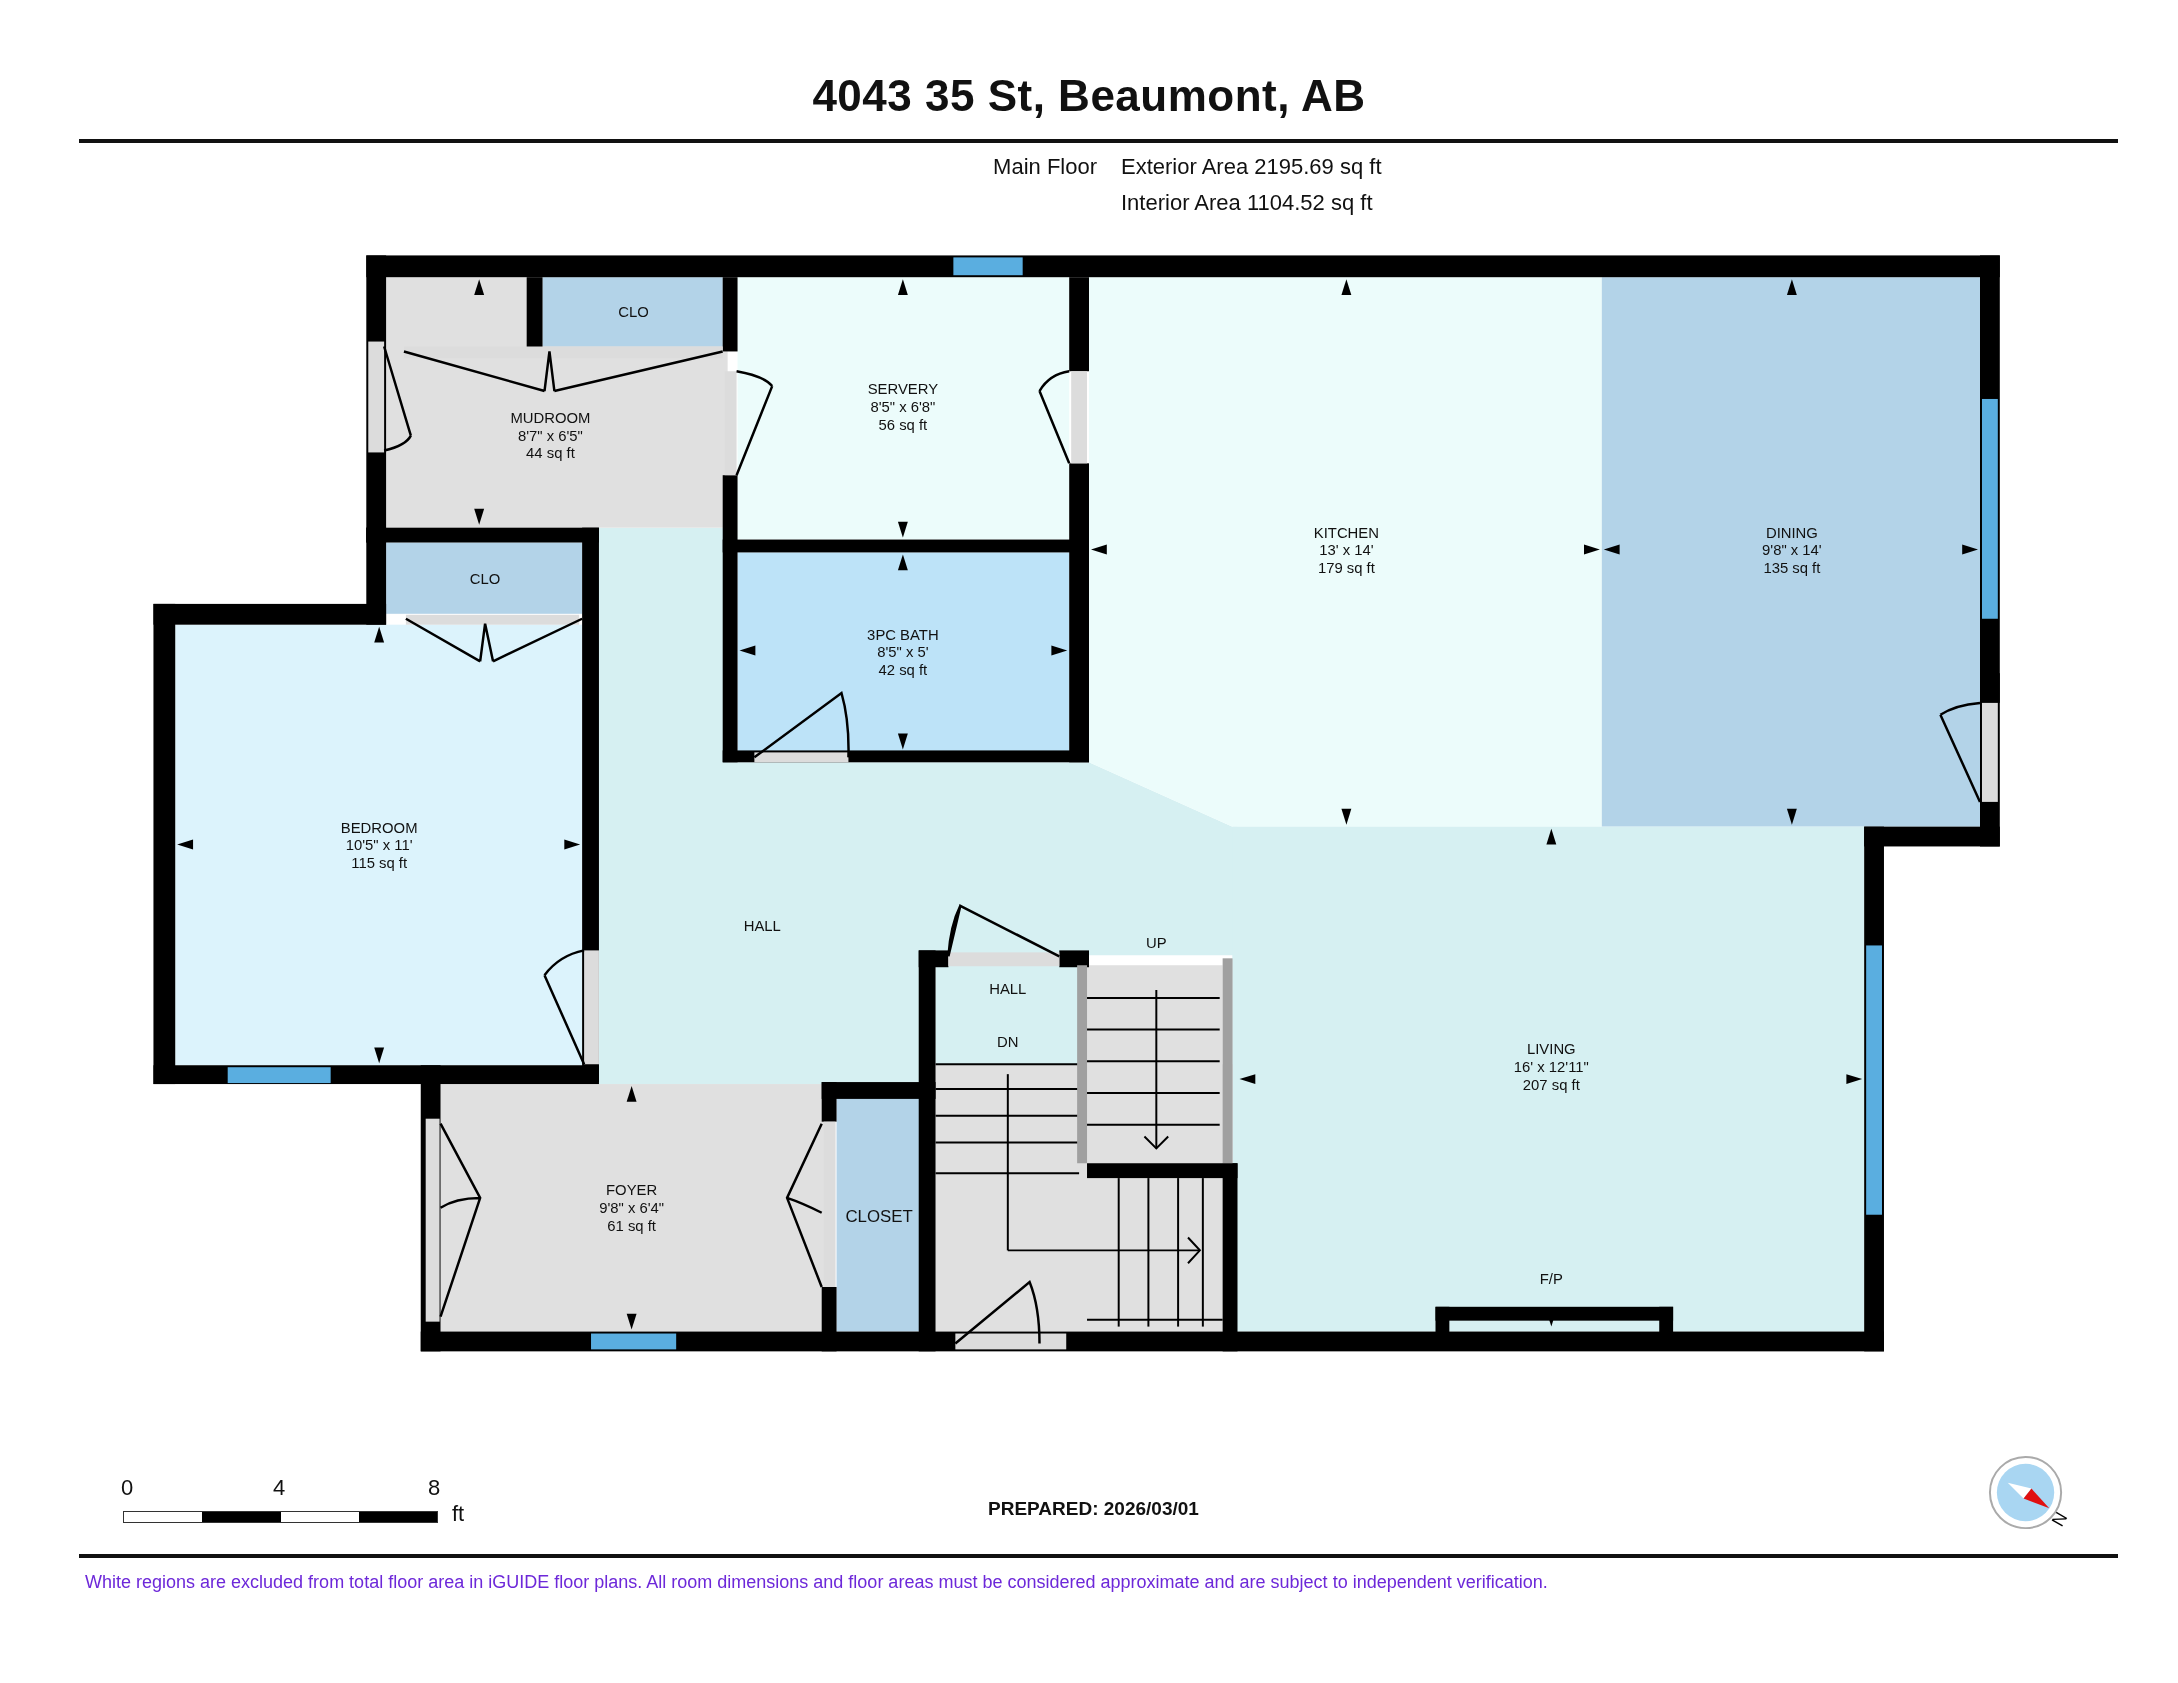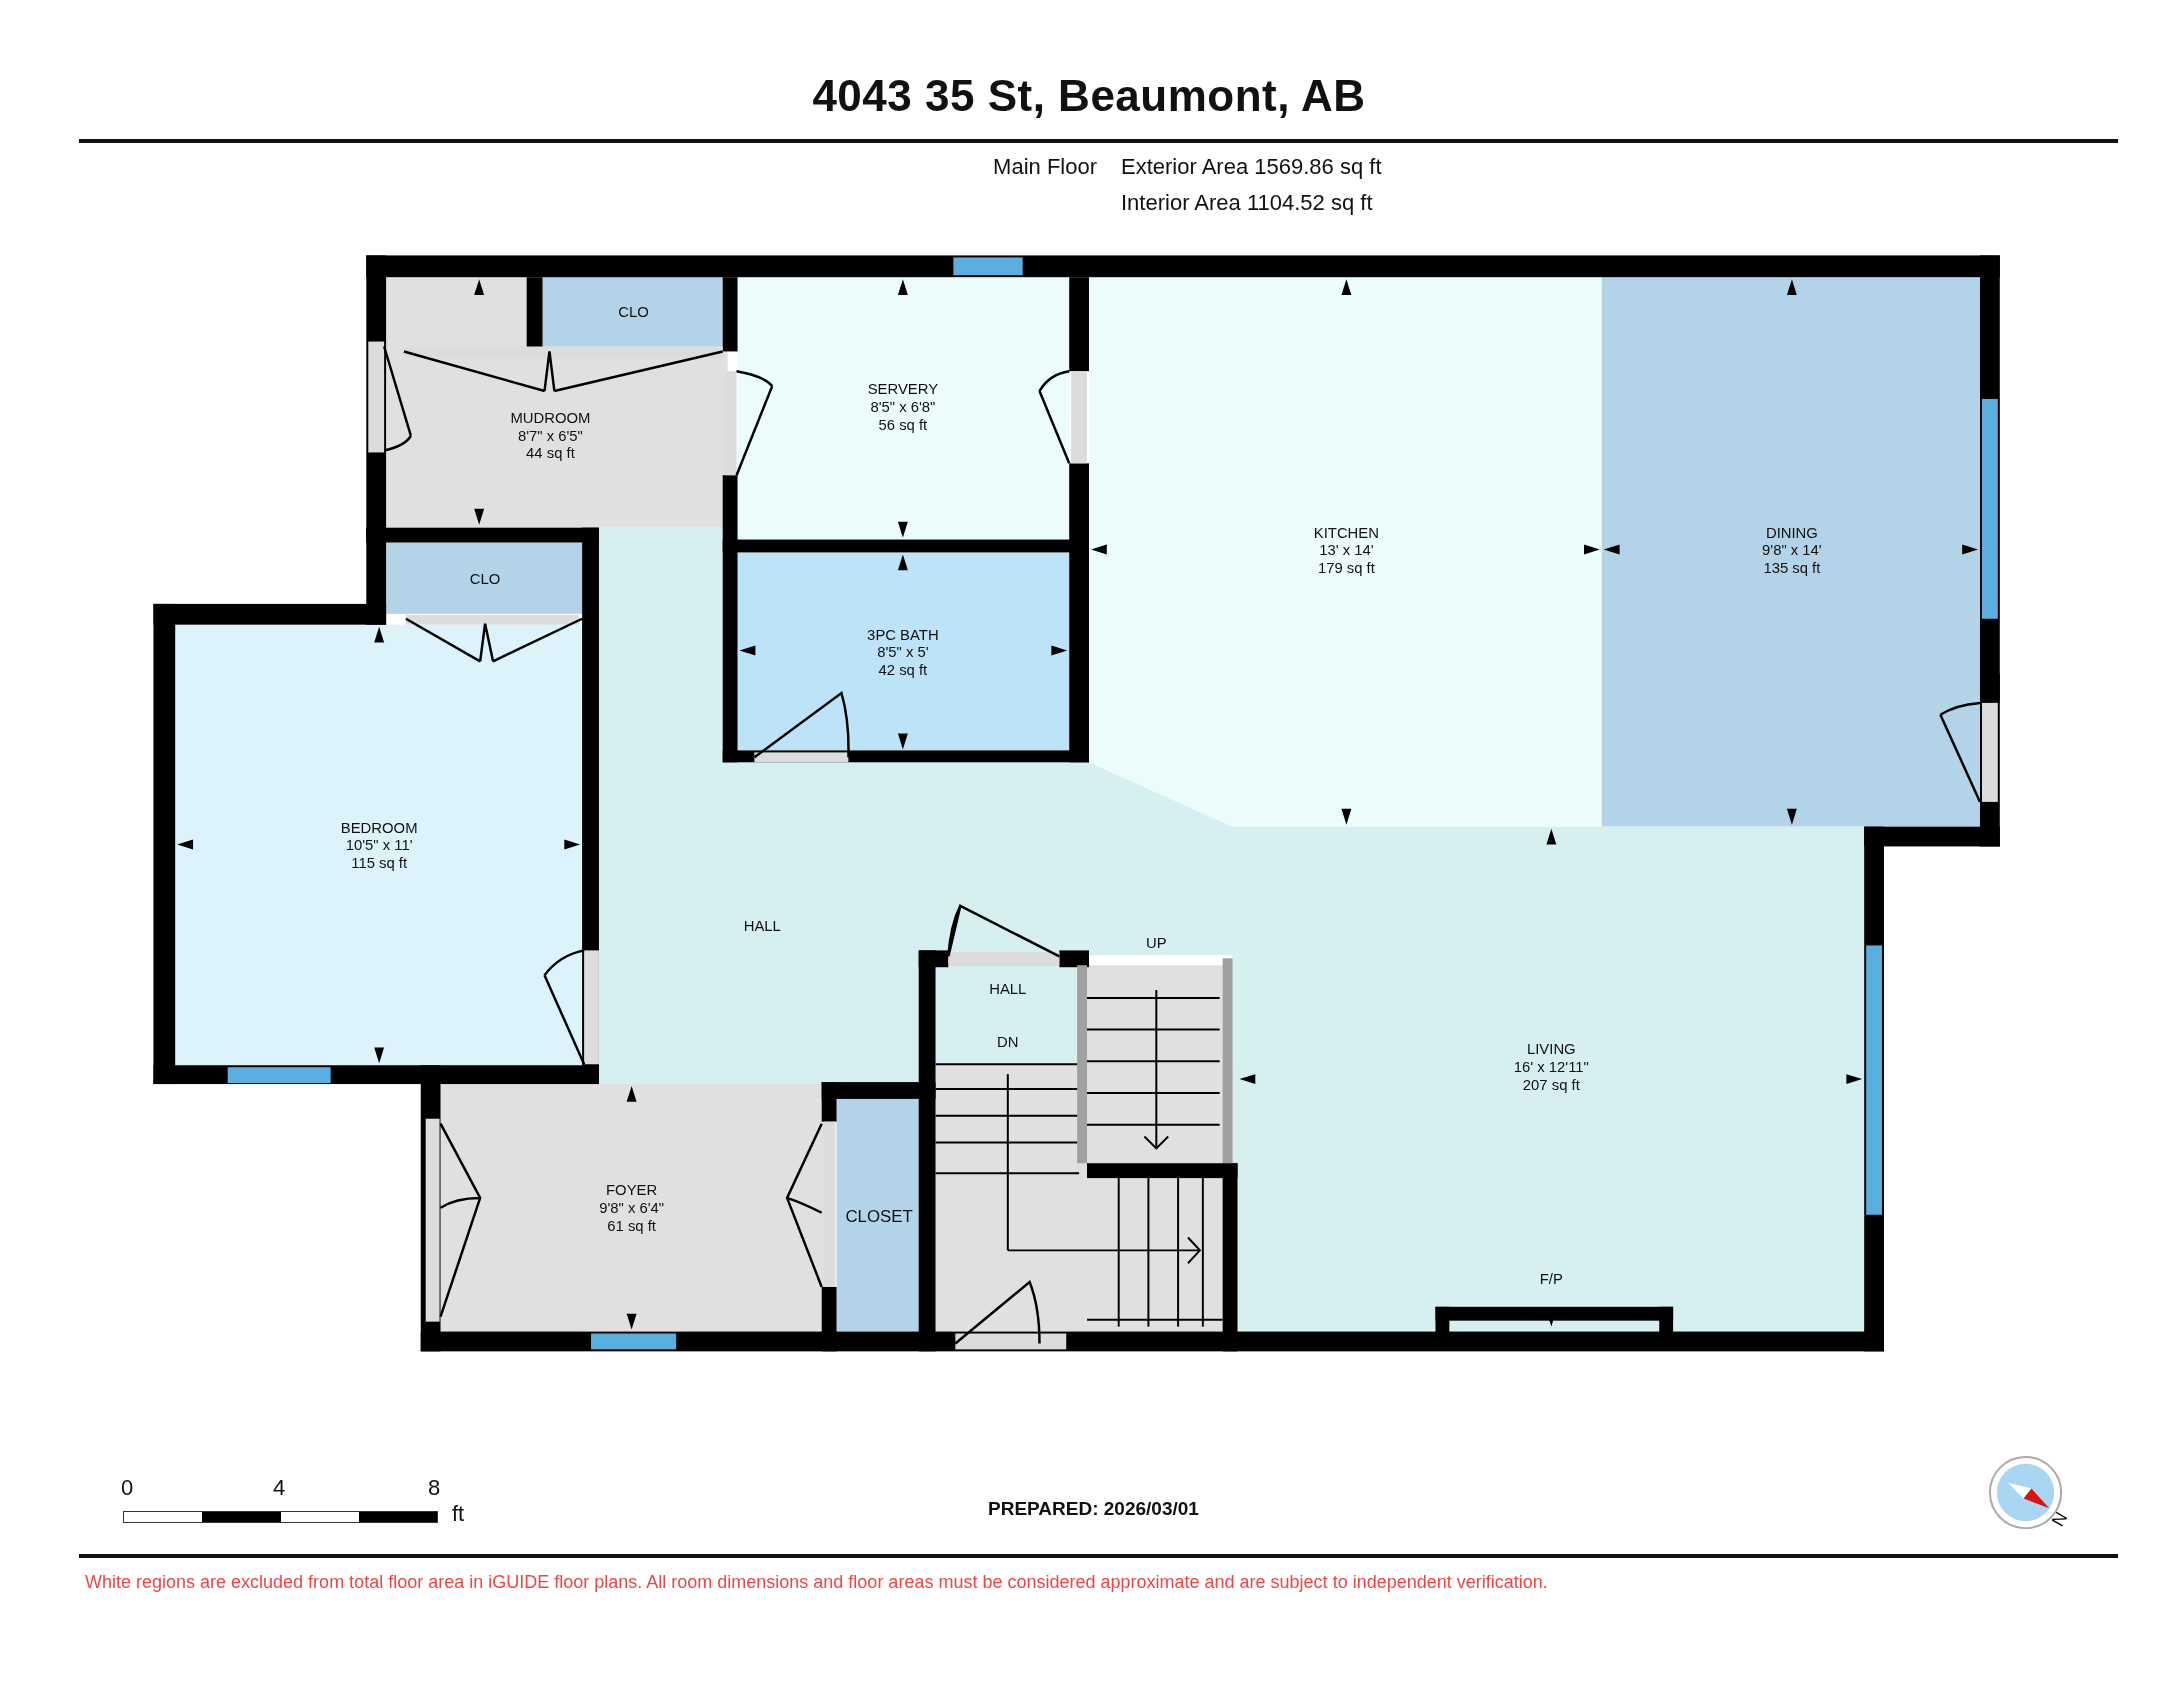--- a/index.html
+++ b/index.html
@@ -12,30 +12,30 @@
                  font-size: 22px; font-weight: normal; }
   .area-line { position: absolute; left: 1121px; font-size: 22px; }
   .plan { position: absolute; left: 0; top: 0; }
   .room-text { font-family: "Liberation Sans", sans-serif; font-size: 15px; fill: #111; text-anchor: middle; }
   .scale { position: absolute; left: 123px; top: 1475px; width: 376px; height: 59px; }
   .scale-num { position: absolute; top: 0; font-size: 22px; }
   .scale-bar { position: absolute; top: 36px; left: 0; height: 10px; width: 313px; border: 1px solid #333; display: flex; }
   .scale-bar span { flex: 1; height: 100%; }
   .scale-unit { position: absolute; left: 329px; top: 26px; font-size: 22px; }
   .prepared { position: absolute; left: 988px; top: 1498px; font-size: 19px; font-weight: bold; }
-  .footnote { position: absolute; left: 85px; top: 1572px; font-size: 18px; color: #ef4444; }
+  .footnote { position: absolute; left: 85px; top: 1572px; font-size: 18px; color: #6d28d9; }
   .compass { position: absolute; left: 1984px; top: 1451px; width: 89px; height: 89px; }
 </style>
 </head>
 <body>
 
 <div class="title">4043 35 St, Beaumont, AB</div>
 <div class="rule" style="top:139px;"></div>
 <div class="floor-label">Main Floor</div>
-<div class="area-line" style="top:154px;">Exterior Area 1569.86 sq ft</div>
+<div class="area-line" style="top:154px;">Exterior Area 2195.69 sq ft</div>
 <div class="area-line" style="top:190px;">Interior Area 1104.52 sq ft</div>
 
 <svg class="plan" width="2178" height="1683" viewBox="0 0 2200 1700">
 
   <g>
 
     <polygon fill="#d6f0f2" points="590,533 735,533 735,770 1100,770 1245,835 1250,835 1250,1345 1245,1345 1245,965 930,965 930,1095 590,1095"></polygon>
 
     <polygon fill="#ecfcfb" points="1100,280 1618,280 1618,835 1245,835 1100,770"></polygon>
 

